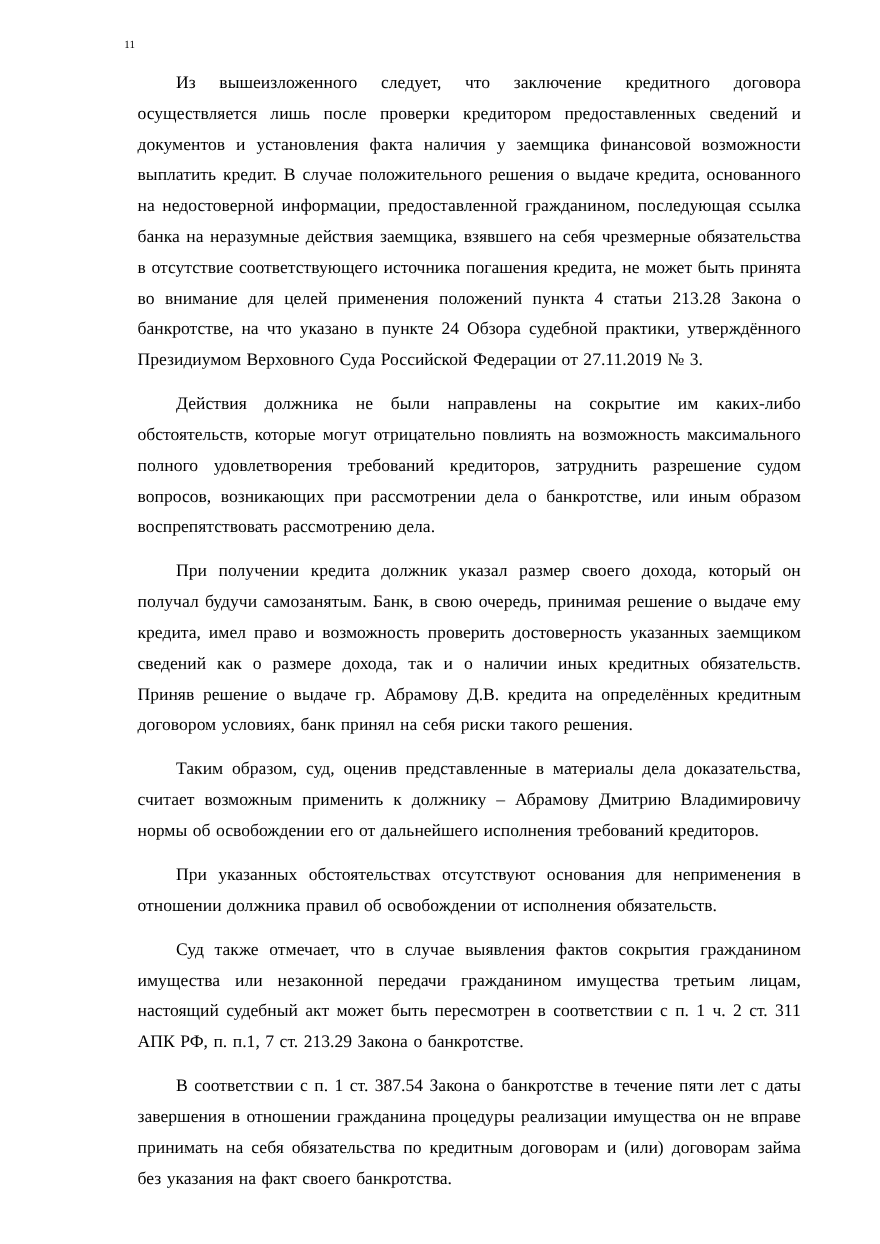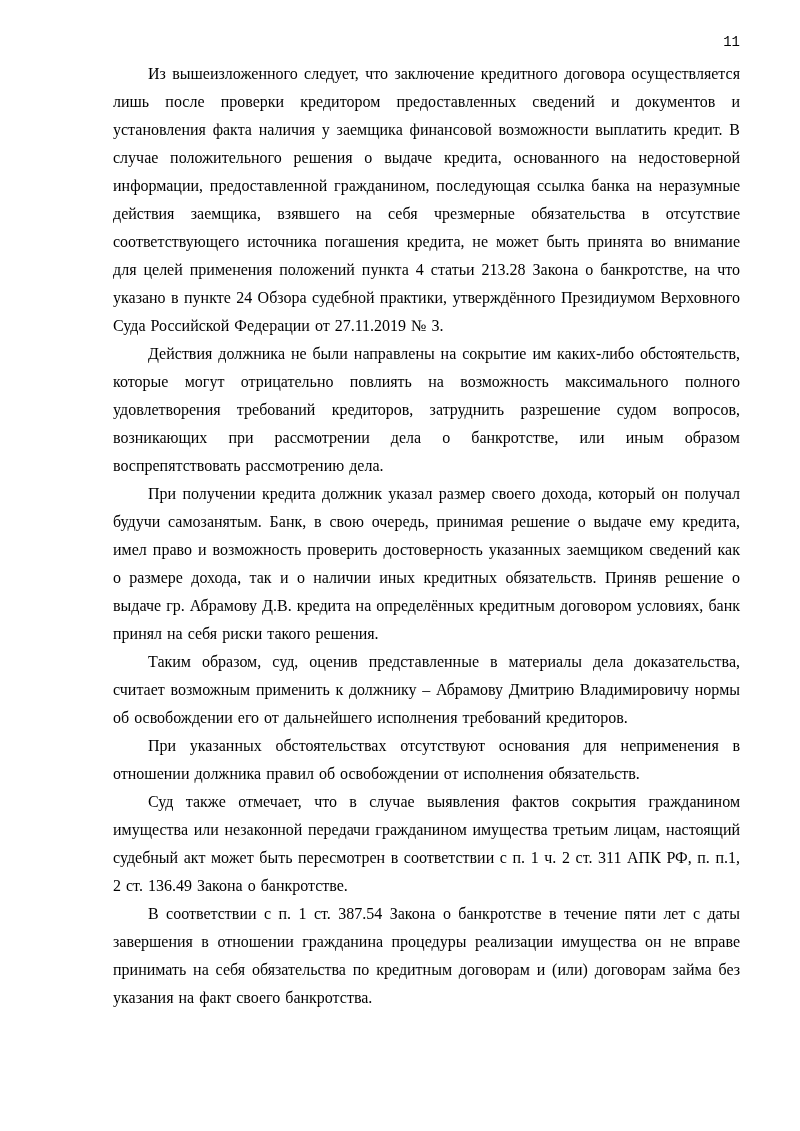--- a/index.html
+++ b/index.html
@@ -12,46 +12,45 @@
     width: 800px;
     height: 1131px;
     background: #ffffff;
     color: #000000;
     font-family: "Liberation Serif", "DejaVu Serif", serif;
     box-sizing: border-box;
     padding: 34px 60px 0 113px;
     overflow: hidden;
   }
   .page-number {
-    text-align: right;
-    font-size: 14px;
+    text-align: left;
+    font-size: 10px;
     line-height: 16px;
     margin: 0 0 10px 0;
-    font-family: Liberation Mono, monospace;
   }
   .doc-body {
     margin: 0;
   }
   .para {
-    margin: 0;
+    margin: 12px;
     font-size: 16px;
     line-height: 28px;
     text-align: justify;
     text-indent: 35px;
     word-spacing: 1px;
   }
 </style>
 </head>
 <body>
 
 <div class="page">
   <div class="page-number">11</div>
 
   <div class="doc-body">
     <p class="para">Из вышеизложенного следует, что заключение кредитного договора осуществляется лишь после проверки кредитором предоставленных сведений и документов и установления факта наличия у заемщика финансовой возможности выплатить кредит. В случае положительного решения о выдаче кредита, основанного на недостоверной информации, предоставленной гражданином, последующая ссылка банка на неразумные действия заемщика, взявшего на себя чрезмерные обязательства в отсутствие соответствующего источника погашения кредита, не может быть принята во внимание для целей применения положений пункта 4 статьи 213.28 Закона о банкротстве, на что указано в пункте 24 Обзора судебной практики, утверждённого Президиумом Верховного Суда Российской Федерации от 27.11.2019 № 3.</p>
     <p class="para">Действия должника не были направлены на сокрытие им каких-либо обстоятельств, которые могут отрицательно повлиять на возможность максимального полного удовлетворения требований кредиторов, затруднить разрешение судом вопросов, возникающих при рассмотрении дела о банкротстве, или иным образом воспрепятствовать рассмотрению дела.</p>
     <p class="para">При получении кредита должник указал размер своего дохода, который он получал будучи самозанятым. Банк, в свою очередь, принимая решение о выдаче ему кредита, имел право и возможность проверить достоверность указанных заемщиком сведений как о размере дохода, так и о наличии иных кредитных обязательств. Приняв решение о выдаче гр. Абрамову Д.В. кредита на определённых кредитным договором условиях, банк принял на себя риски такого решения.</p>
     <p class="para">Таким образом, суд, оценив представленные в материалы дела доказательства, считает возможным применить к должнику – Абрамову Дмитрию Владимировичу нормы об освобождении его от дальнейшего исполнения требований кредиторов.</p>
     <p class="para">При указанных обстоятельствах отсутствуют основания для неприменения в отношении должника правил об освобождении от исполнения обязательств.</p>
-    <p class="para">Суд также отмечает, что в случае выявления фактов сокрытия гражданином имущества или незаконной передачи гражданином имущества третьим лицам, настоящий судебный акт может быть пересмотрен в соответствии с п. 1 ч. 2 ст. 311 АПК РФ, п. п.1, 2 ст. 136.49 Закона о банкротстве.</p>
+    <p class="para">Суд также отмечает, что в случае выявления фактов сокрытия гражданином имущества или незаконной передачи гражданином имущества третьим лицам, настоящий судебный акт может быть пересмотрен в соответствии с п. 1 ч. 2 ст. 311 АПК РФ, п. п.1, 7 ст. 213.29 Закона о банкротстве.</p>
     <p class="para">В соответствии с п. 1 ст. 387.54 Закона о банкротстве в течение пяти лет с даты завершения в отношении гражданина процедуры реализации имущества он не вправе принимать на себя обязательства по кредитным договорам и (или) договорам займа без указания на факт своего банкротства.</p>
   </div>
 </div>
 
 </body></html>

